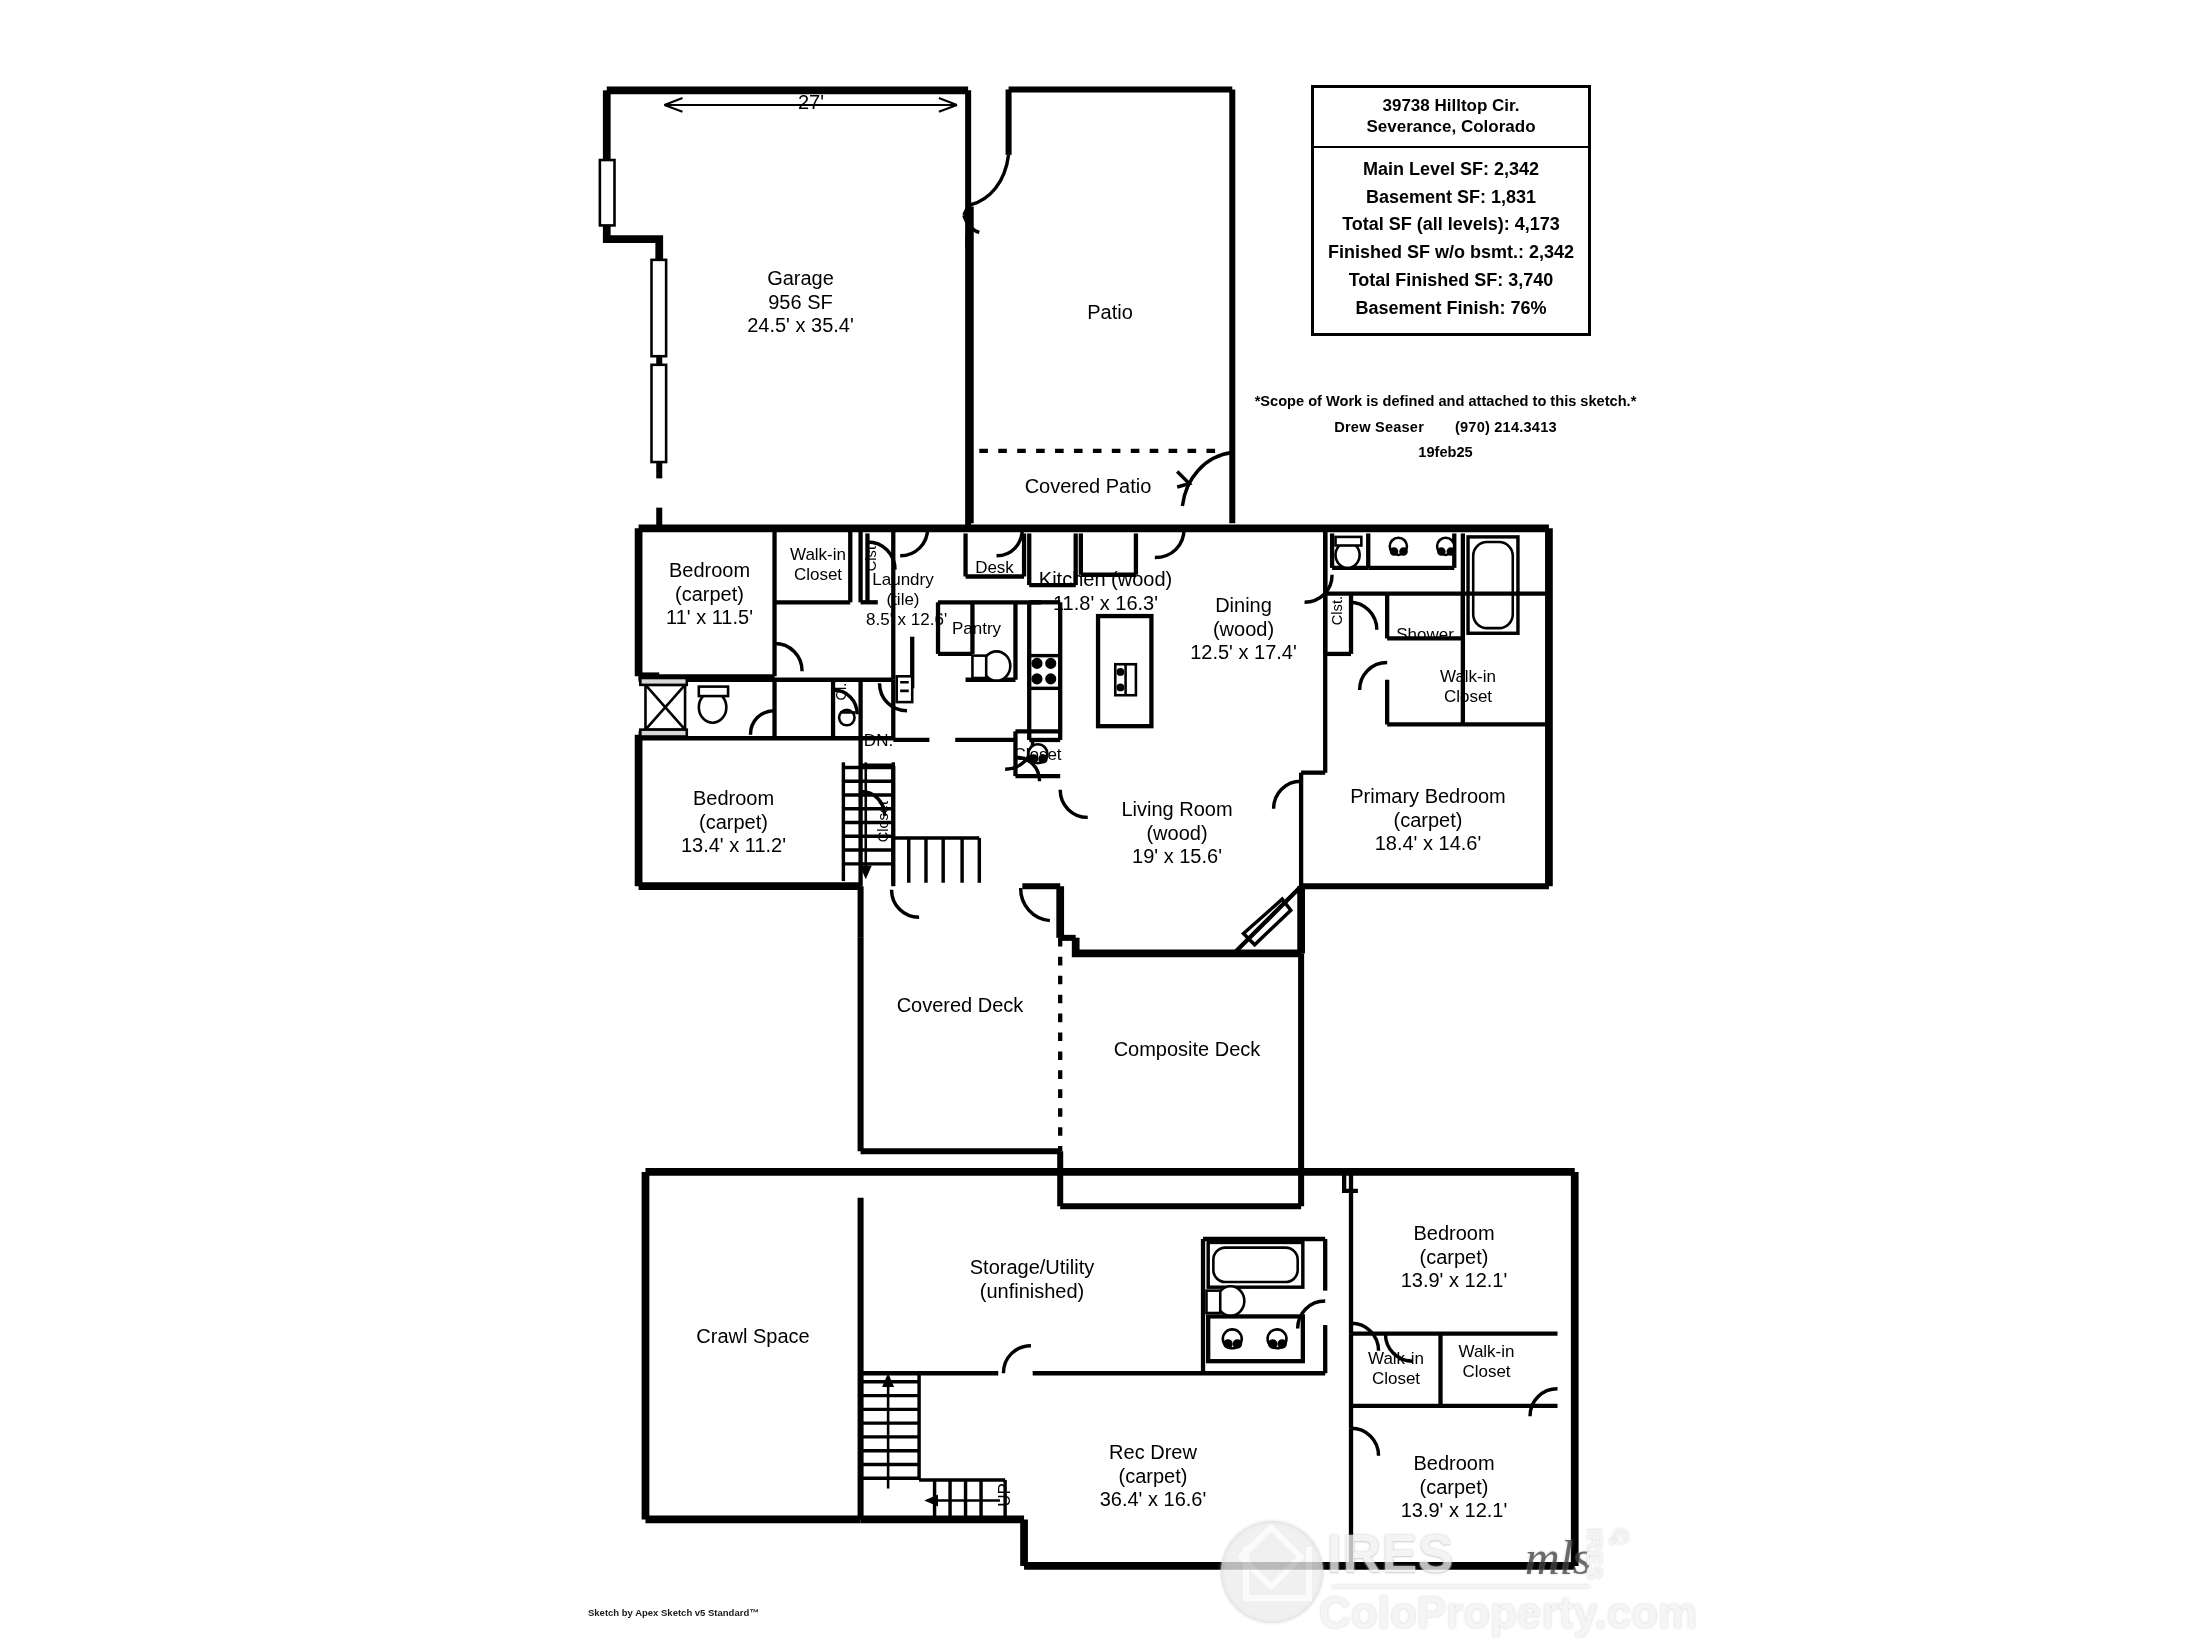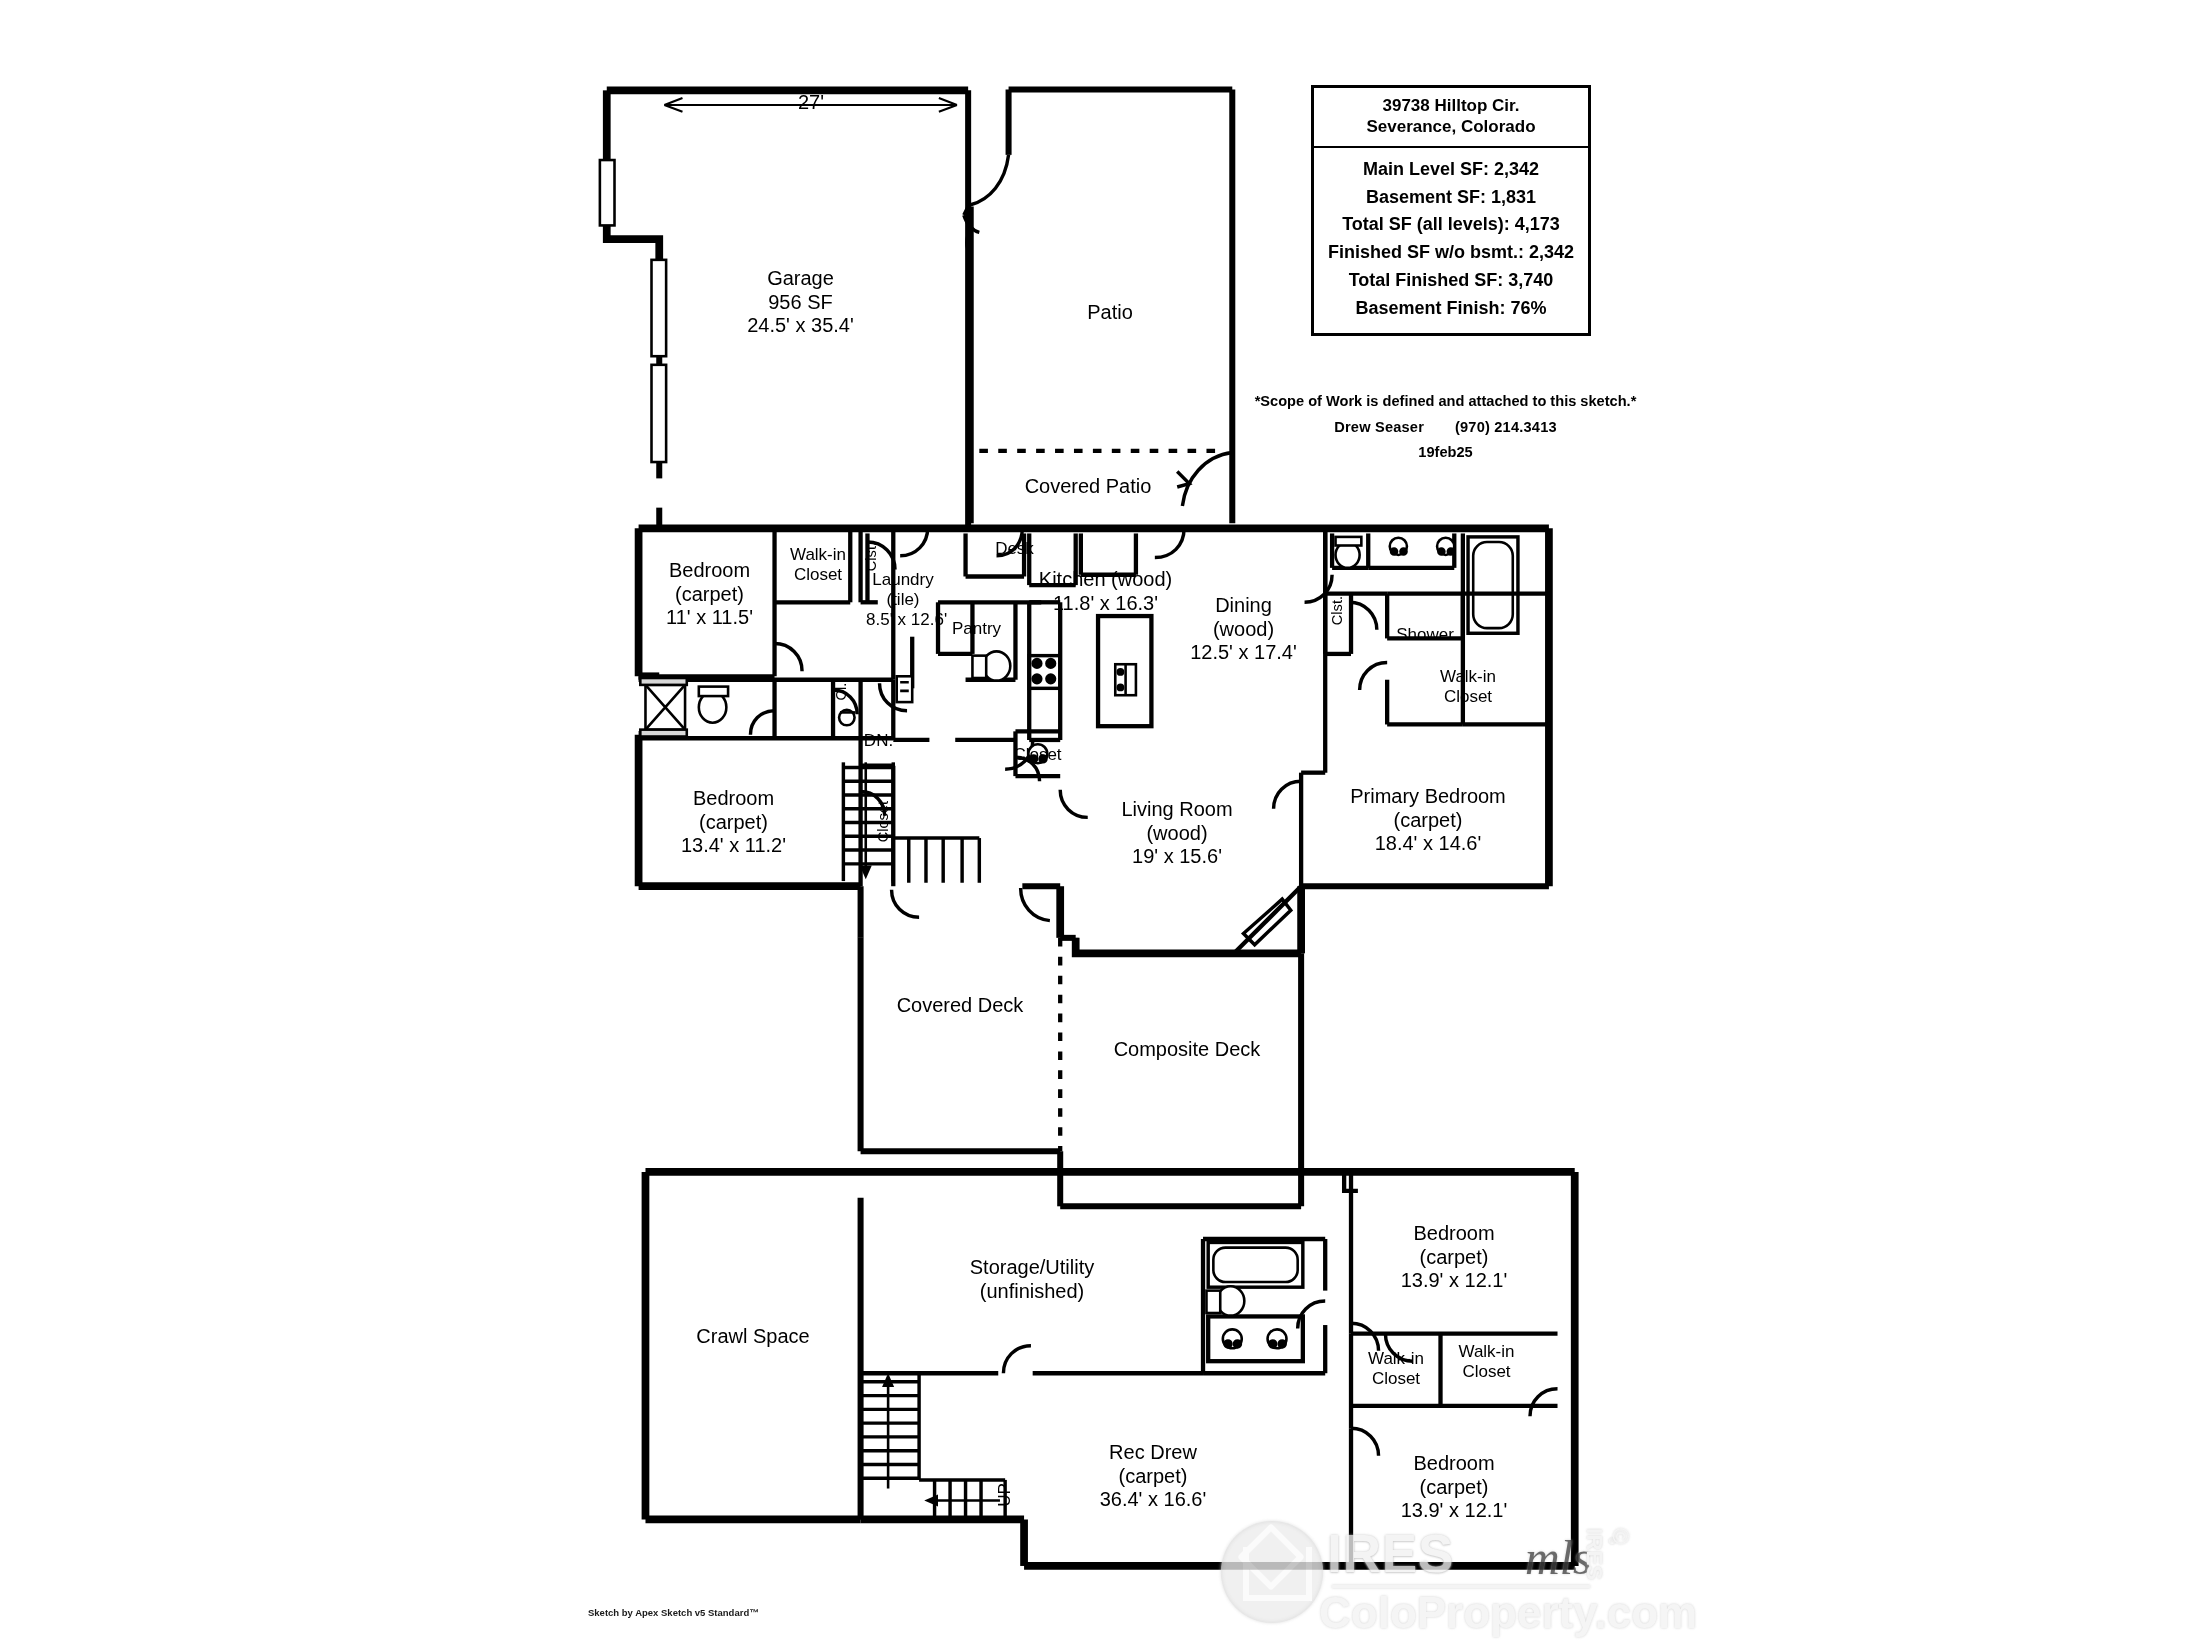--- a/index.html
+++ b/index.html
@@ -391,21 +391,21 @@
 <div class="lbl rm-sm wrap" style="left:781px;top:545px;width:74px;">Walk-in Closet</div>
 
 <div class="lbl rm-sm" style="left:866px;top:570px;width:74px;">
   <div>Laundry</div>
   <div>(tile)</div>
   <div class="wrap">8.5' x 12.6'</div>
 </div>
 
 <div class="lbl rm-sm" style="left:943px;top:619px;width:67px;">Pantry</div>
 
-<div class="lbl rm-sm" style="left:965px;top:539px;width:59px;padding-left:20px;">Desk</div>
+<div class="lbl rm-sm" style="left:965px;top:558px;width:59px;">Desk</div>
 
 <div class="lbl rm" style="left:998px;top:568px;width:215px;">
   <div>Kitchen  (wood)</div>
   <div>11.8' x 16.3'</div>
 </div>
 
 <div class="lbl rm" style="left:1153px;top:594px;width:181px;">
   <div>Dining</div>
   <div>(wood)</div>
   <div>12.5' x 17.4'</div>

